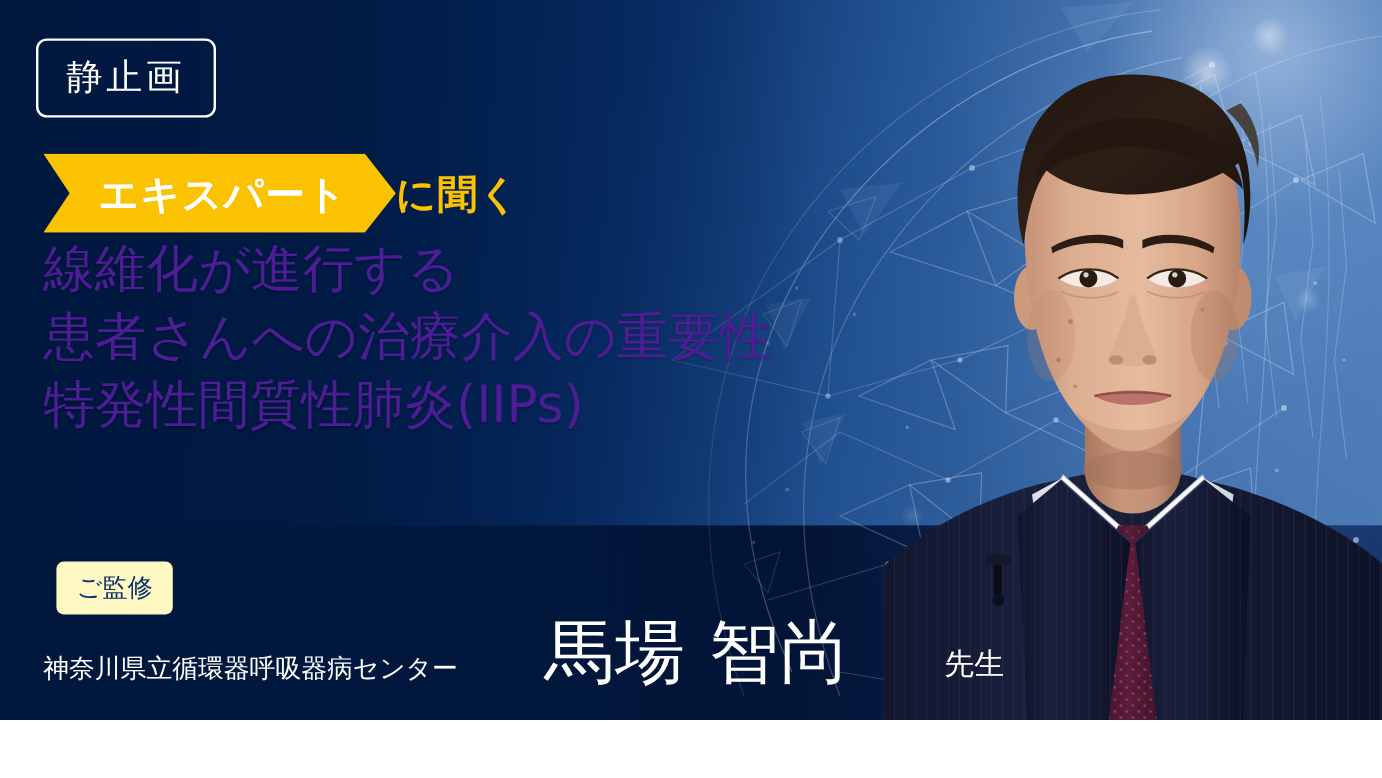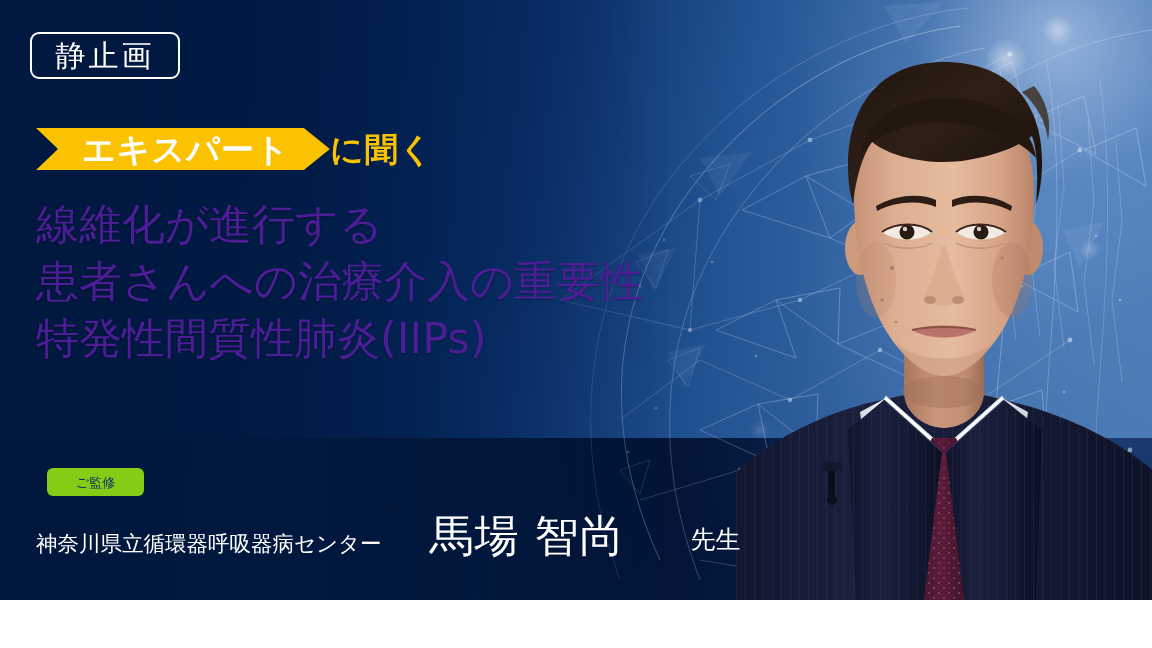--- a/index.html
+++ b/index.html
@@ -78,40 +78,40 @@
     left: 736px; top: 0;
     width: 416px; height: 600px;
     pointer-events: none;
   }
   .portrait svg { display: block; width: 416px; height: 600px; }
 
   
   .still-badge {
     position: absolute;
     left: 30px; top: 32px;
-    width: 150px; height: 47px;
+    width: 150px; height: 66px;
     border: 2px solid #ffffff;
     border-radius: 9px;
     display: flex; align-items: center; justify-content: center;
     color: #ffffff;
     font-size: 30px;
     letter-spacing: 3px;
     line-height: 1;
     font-family: "DejaVu Sans", "Liberation Sans", sans-serif;
   }
 
   
   .ribbon-row {
     position: absolute;
     left: 36px; top: 128px;
     display: flex; align-items: center;
   }
   .ribbon {
     position: relative;
-    height: 42px;
+    height: 66px;
     background: #fac200;
     display: flex; align-items: center;
     padding: 0 40px 0 46px;
     clip-path: polygon(0 0, calc(100% - 26px) 0, 100% 50%, calc(100% - 26px) 100%, 0 100%, 22px 50%);
     color: #ffffff;
     font-size: 33px;
     font-weight: bold;
     letter-spacing: 1px;
     line-height: 1;
     font-family: "DejaVu Sans", "Liberation Sans", sans-serif;
@@ -136,58 +136,58 @@
     white-space: nowrap;
     font-family: "DejaVu Sans", "Liberation Sans", sans-serif;
     text-shadow: 0 1px 2px rgba(0,0,0,0.25);
   }
   .title-line { display: block; }
 
   
   .supervise-badge {
     position: absolute;
     left: 47px; top: 468px;
-    width: 97px; height: 28px;
-    background: #84cc16;
+    width: 97px; height: 44px;
+    background: #fef9c3;
     border-radius: 6px;
     display: flex; align-items: center; justify-content: center;
     color: #0e2f6b;
-    font-size: 13px;
+    font-size: 21px;
     line-height: 1;
     font-family: "DejaVu Sans", "Liberation Sans", sans-serif;
   }
   .credit-row {
     position: absolute;
     left: 36px; top: 514px;
     display: flex;
     align-items: flex-end;
     color: #ffffff;
     gap: 44px;
   }
   .affiliation {
     font-size: 21.5px;
     line-height: 1.55;
     white-space: nowrap;
     font-family: "DejaVu Sans", "Liberation Sans", sans-serif;
     padding-bottom: 2px;
   }
   .affil-line { display: block; }
   .doctor-name {
-    font-size: 44px;
+    font-size: 58px;
     line-height: 1;
-    margin-left: 4px;
+    margin-left: 28px;
     white-space: nowrap;
     letter-spacing: 1px;
     font-family: "DejaVu Sans", "Liberation Sans", sans-serif;
     padding-bottom: 4px;
   }
   .honorific {
     font-size: 25px;
     line-height: 1;
-    margin-left: 22px;
+    margin-left: 34px;
     white-space: nowrap;
     font-family: "DejaVu Sans", "Liberation Sans", sans-serif;
     padding-bottom: 10px;
   }
 
   
   .footer-strip {
     position: absolute;
     left: 0; top: 600px;
     width: 1152px; height: 48px;

